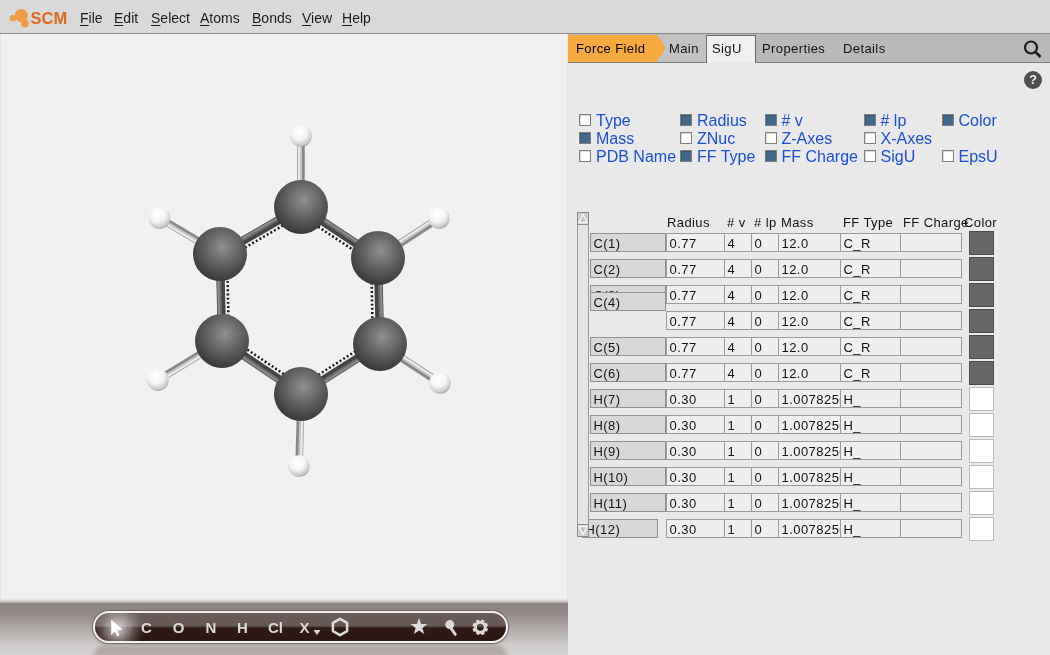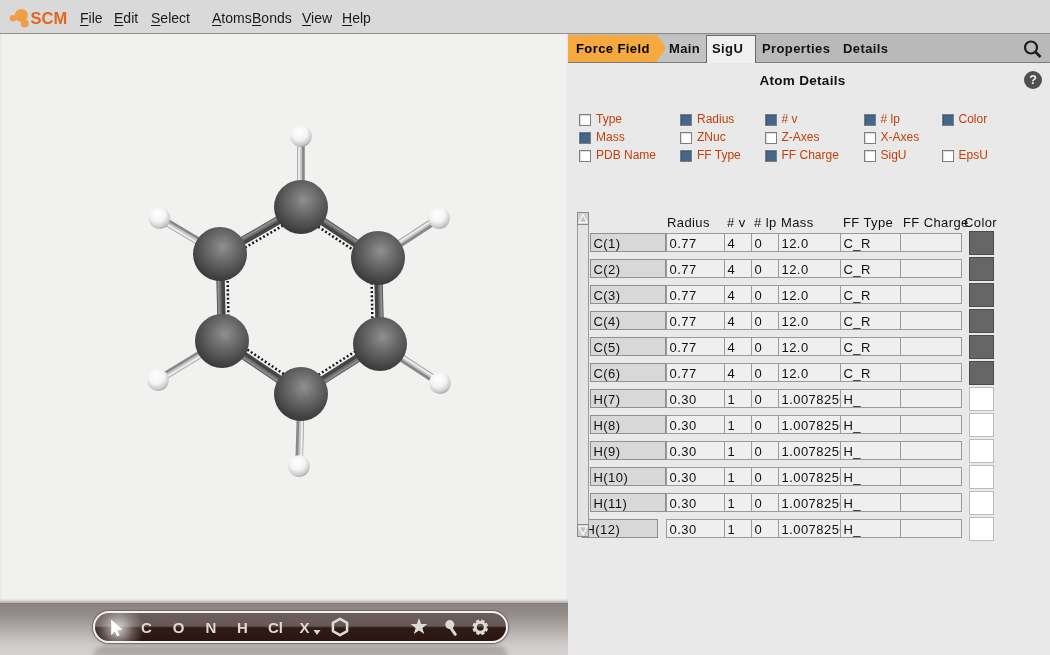--- a/index.html
+++ b/index.html
@@ -24,39 +24,39 @@
   border-radius:16px; border:2px solid #f3f1f0;
   background:linear-gradient(#6b5d5a 0%, #665854 46%, #301b17 53%, #2a1512 100%);
   box-shadow:0 0 0 1px rgba(90,80,78,0.5), 0 1px 3px rgba(0,0,0,0.35); overflow:hidden; }
 #pillglow { position:absolute; left:-13px; top:-20px; width:72px; height:72px;
   background:radial-gradient(closest-side, rgba(255,255,255,0.78), rgba(255,255,255,0.22) 45%, rgba(255,255,255,0) 72%); }
 
 #rpanel { position:absolute; left:568px; top:34px; width:482px; height:621px;
   background:#e9e9e9; }
 #tabbar { position:absolute; left:568px; top:34px; width:482px; height:29px;
   background:#b9b9b9; border-bottom:1px solid #7d7d7d; }
-.tablabel { position:absolute; top:41px; font-size:13px; font-weight:bold; color:#111; letter-spacing:0.4px; }
+.tablabel { position:absolute; top:41px; font-size:13px; font-weight:normal; color:#111; letter-spacing:0.4px; }
 #maintab { position:absolute; left:657px; top:35px; width:49px; height:27px; background:#c3c3c3; }
 #fftab { position:absolute; left:568px; top:35px; width:89px; height:27px;
   background:#f5a93e; }
 #ffpoint { position:absolute; left:657px; top:35px; width:0; height:0;
   border-top:13.5px solid transparent; border-bottom:13.5px solid transparent;
   border-left:9px solid #f5a93e; }
 #modeltab { position:absolute; left:706px; top:35px; width:50px; height:28px;
   background:#f0f0f0; border:1px solid #6a6a6a; border-bottom:none; }
 #title { position:absolute; left:568px; top:73px; width:469px; text-align:center;
   font-size:13.5px; font-weight:bold; color:#111; letter-spacing:0.3px; }
 #helpbtn { position:absolute; left:1024px; top:71px; width:18px; height:18px;
   border-radius:9px; background:#4f4f4f; color:#f0f0f0; font-size:12.5px; font-weight:bold;
   text-align:center; line-height:18px; }
 
 .cb { position:absolute; width:12px; height:12px; background:#fff;
   border:1px solid #7e7e7e; box-shadow:inset 1px 1px 1px rgba(0,0,0,0.15); }
 .cb.on { background:#44688c; }
-.cblbl { position:absolute; font-size:12px; color:#c2410c;text-align:right; }
+.cblbl { position:absolute; font-size:16px; color:#1d4ed8;text-align:right; }
 #note { position:absolute; left:578px; top:177px; font-size:12.5px; color:#a2a2a2; }
 
 .hdr { position:absolute; top:215px; font-size:13px; letter-spacing:0.4px; color:#111; }
 .lcell { position:absolute; width:76px; height:19px; background:#d8d8d8;
   border:1px solid #909090; font-size:13px; letter-spacing:0.45px; color:#111; padding:2px 0 0 2.5px;
   overflow:hidden; white-space:nowrap; }
 .ecell { position:absolute; height:19px; background:#efefef;
   border:1px solid #9a9a9a; border-left:none; font-size:13px; letter-spacing:0.45px; color:#111;
   padding:2px 0 0 2.5px; overflow:hidden; white-space:nowrap; }
 .ecell.first { border-left:1px solid #9a9a9a; }
@@ -75,21 +75,21 @@
   <div id="menubar"></div>
   <svg id="scmlogo" style="position:absolute;left:6px;top:2px" width="70" height="30" viewBox="0 0 70 30">
       <circle cx="7" cy="16.3" r="3.2" fill="#f09d47"></circle>
 <circle cx="15.3" cy="13.4" r="6.5" fill="#f09d47"></circle>
 <circle cx="18.8" cy="21.6" r="4.0" fill="#f09d47"></circle>
 <text x="24.5" y="22" font-family="Liberation Sans, sans-serif" font-size="16.5" font-weight="bold" fill="#e2661b">SCM</text>
     </svg>
   <div class="mitem" style="left:80px"><u>F</u>ile</div>
 <div class="mitem" style="left:114px"><u>E</u>dit</div>
 <div class="mitem" style="left:151px"><u>S</u>elect</div>
-<div class="mitem" style="left:212px"><u>A</u>toms</div>
+<div class="mitem" style="left:200px"><u>A</u>toms</div>
 <div class="mitem" style="left:252px"><u>B</u>onds</div>
 <div class="mitem" style="left:302px"><u>V</u>iew</div>
 <div class="mitem" style="left:342px"><u>H</u>elp</div>
   <div id="molview"></div>
   <svg id="molsvg" style="position:absolute;left:0;top:33px" width="568" height="570" viewBox="0 0 568 570">
       <defs>
 <radialGradient id="gc" cx="0.55" cy="0.37" r="0.74">
  <stop offset="0" stop-color="#909090"></stop>
           <stop offset="0.30" stop-color="#707070"></stop>
  <stop offset="0.68" stop-color="#4a4a4a"></stop>
@@ -220,21 +220,20 @@
   <div id="modeltab"></div>
   <div class="tablabel" style="left:576px;color:#000">Force Field</div>
   <div class="tablabel" style="left:669px">Main</div>
   <div class="tablabel" style="left:712px">SigU</div>
   <div class="tablabel" style="left:762px">Properties</div>
   <div class="tablabel" style="left:843px">Details</div>
   <svg id="searchicon" style="position:absolute;left:1022px;top:39px" width="22" height="22" viewBox="0 0 22 22">
     <circle cx="9" cy="8.5" r="6" fill="none" stroke="#1c1c1c" stroke-width="2.2"></circle>
     <line x1="13.5" y1="13" x2="18.5" y2="18" stroke="#1c1c1c" stroke-width="2.6"></line>
   </svg>
-  <div id="title">Atom Details</div>
   <div id="helpbtn">?</div>
   <div class="cb" style="left:579px;top:114px"></div>
 <div class="cblbl" style="left:596px;top:112px">Type</div>
 <div class="cb on" style="left:680px;top:114px"></div>
 <div class="cblbl" style="left:697px;top:112px">Radius</div>
 <div class="cb on" style="left:764.5px;top:114px"></div>
 <div class="cblbl" style="left:781.5px;top:112px"># v</div>
 <div class="cb on" style="left:863.5px;top:114px"></div>
 <div class="cblbl" style="left:880.5px;top:112px"># lp</div>
 <div class="cb on" style="left:941.5px;top:114px"></div>
@@ -281,21 +280,21 @@
 <div class="ecell" style="left:901px;top:259px;width:61px"></div>
 <div class="swatch c" style="left:969px;top:257px"></div>
 <div class="lcell" style="left:590px;top:285px">C(3)</div>
 <div class="ecell first" style="left:666px;top:285px;width:59px">0.77</div>
 <div class="ecell" style="left:725px;top:285px;width:27px">4</div>
 <div class="ecell" style="left:752px;top:285px;width:27px">0</div>
 <div class="ecell" style="left:779px;top:285px;width:62px">12.0</div>
 <div class="ecell" style="left:841px;top:285px;width:60px">C_R</div>
 <div class="ecell" style="left:901px;top:285px;width:61px"></div>
 <div class="swatch c" style="left:969px;top:283px"></div>
-<div class="lcell" style="left:590px;top:311px">C(4)</div>
+<div class="lcell" style="left:590px;top:292px">C(4)</div>
 <div class="ecell first" style="left:666px;top:311px;width:59px">0.77</div>
 <div class="ecell" style="left:725px;top:311px;width:27px">4</div>
 <div class="ecell" style="left:752px;top:311px;width:27px">0</div>
 <div class="ecell" style="left:779px;top:311px;width:62px">12.0</div>
 <div class="ecell" style="left:841px;top:311px;width:60px">C_R</div>
 <div class="ecell" style="left:901px;top:311px;width:61px"></div>
 <div class="swatch c" style="left:969px;top:309px"></div>
 <div class="lcell" style="left:590px;top:337px">C(5)</div>
 <div class="ecell first" style="left:666px;top:337px;width:59px">0.77</div>
 <div class="ecell" style="left:725px;top:337px;width:27px">4</div>

